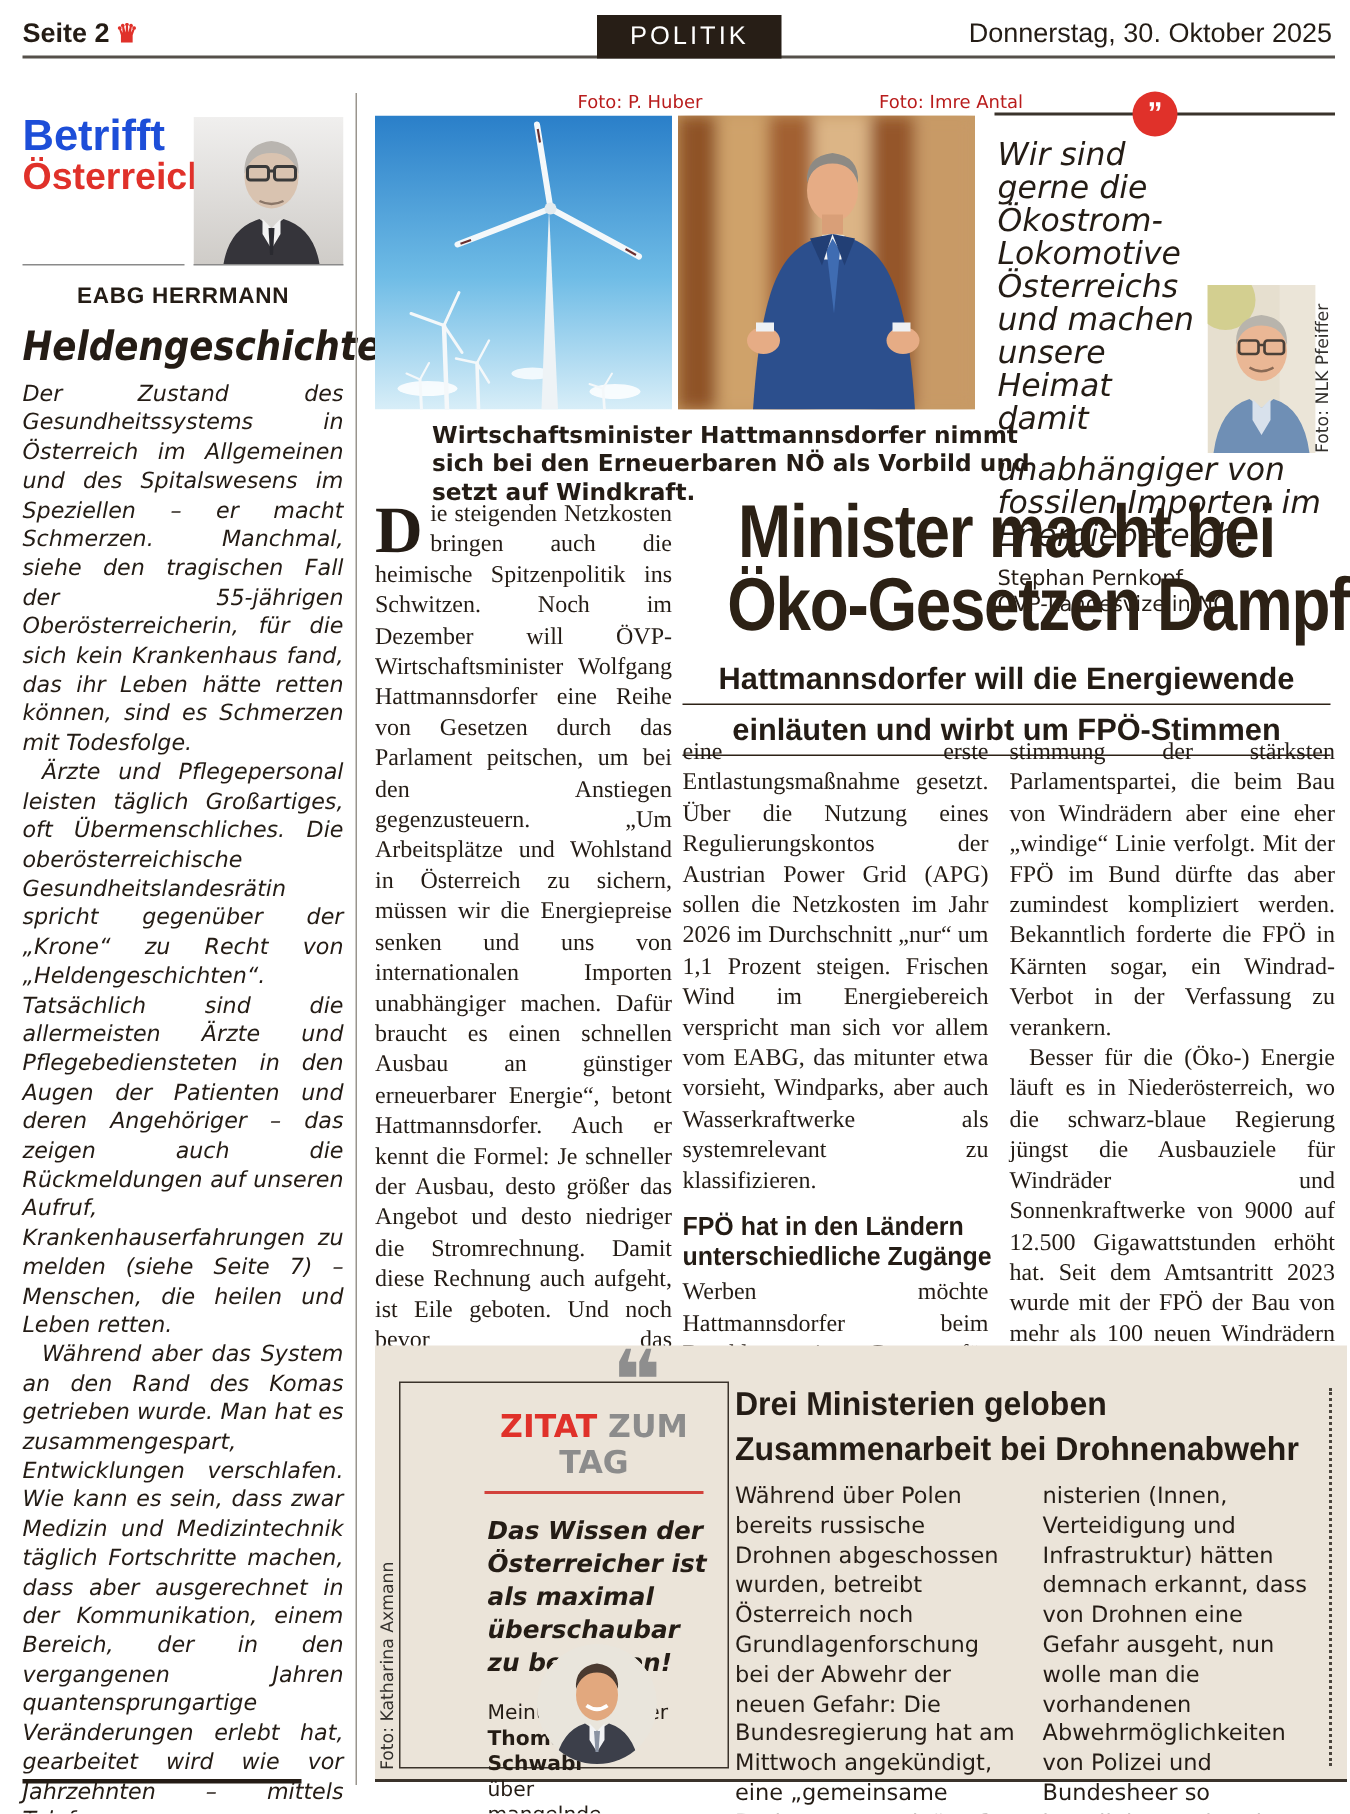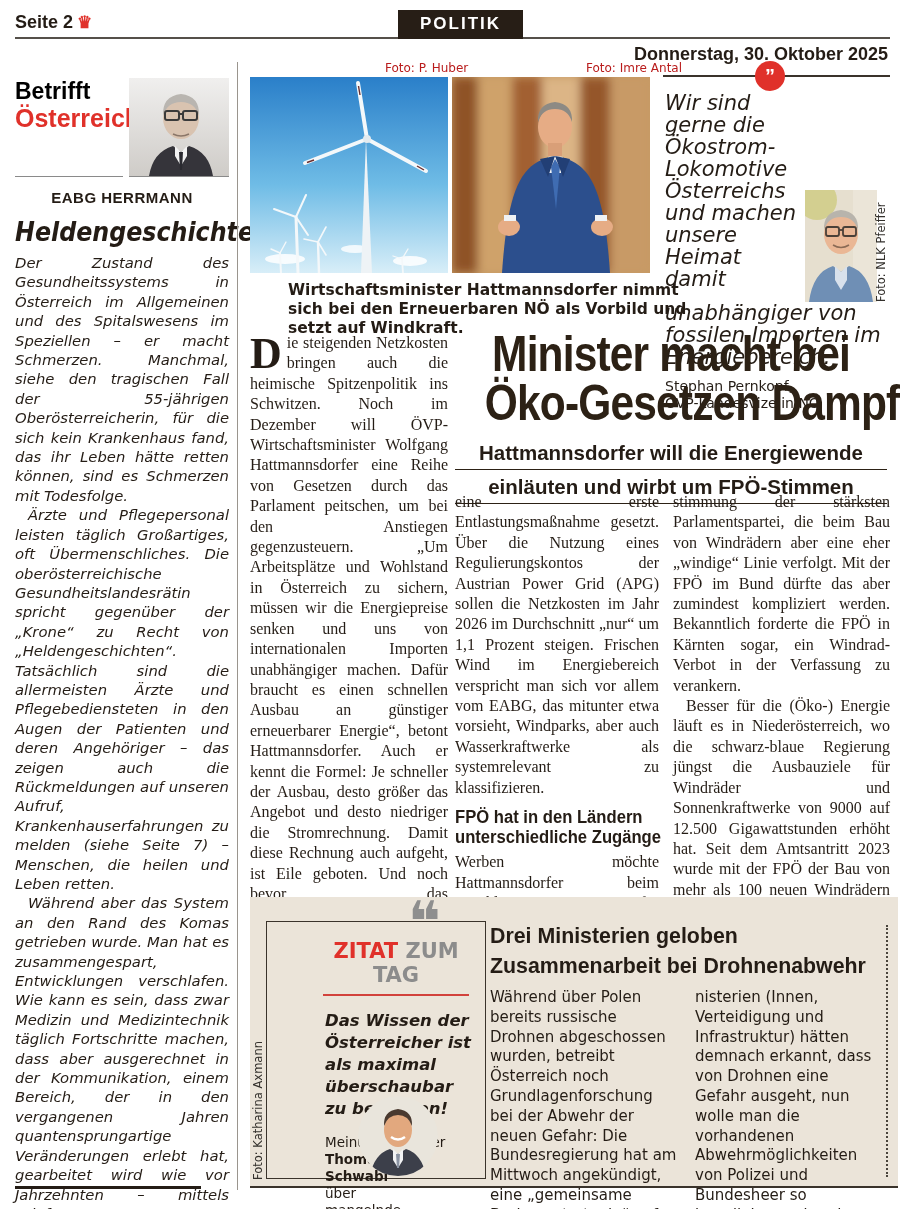--- a/index.html
+++ b/index.html
@@ -3,26 +3,26 @@
 <meta charset="utf-8">
 <style>
   html,body{margin:0;padding:0;background:#fff;}
   .page{position:relative;width:900px;height:1209px;background:#fff;overflow:hidden;
         font-family:"Liberation Sans",sans-serif;color:#241c15;}
   
   .hdr-left{position:absolute;left:15px;top:12px;font-size:18px;font-weight:bold;}
   .crown{color:#e0312a;font-size:17px;margin-left:4px;}
   .hdr-rule{position:absolute;left:15px;top:37px;width:875px;height:2px;background:#55504a;}
   .politik{position:absolute;left:398px;top:10px;background:#271e16;color:#fff;
-           font-weight:bold;font-size:17px;letter-spacing:2px;padding:4px 22px 5px;}
-  .hdr-date{position:absolute;right:12px;top:12px;font-size:18px;font-weight:bold;margin-top:32px;}
+           font-weight:normal;font-size:17px;letter-spacing:2px;padding:4px 22px 5px;}
+  .hdr-date{position:absolute;right:12px;top:12px;font-size:18px;font-weight:normal;}
   
   .leftcol{position:absolute;left:15px;top:60px;width:214px;}
   .brandrow{position:relative;height:103px;}
-  .brand1{font-size:23px;font-weight:bold;color:#000000;line-height:26px;margin-top:18px;}
+  .brand1{font-size:29px;font-weight:bold;color:#1d4ed8;line-height:26px;margin-top:18px;}
   .brand2{font-size:25px;font-weight:bold;color:#e0312a;line-height:28px;}
   .brand-underline{position:absolute;left:0;top:98px;width:108px;height:1px;background:#8a8a8a;}
   .authorphoto{position:absolute;right:0;top:0;width:100px;height:98px;border-bottom:1px solid #8a8a8a;}
   .authorname{text-align:center;font-weight:bold;font-size:15px;letter-spacing:.5px;margin:8px 0 10px;}
   .heldtitle{font-family:"DejaVu Sans",sans-serif;font-style:italic;font-weight:bold;
              font-size:27px;transform:scaleX(.88);transform-origin:left;white-space:nowrap;margin-bottom:6px;}
   .leftbody p{font-family:"DejaVu Sans",sans-serif;font-style:italic;font-size:14.8px;
               line-height:19.4px;text-align:justify;margin:0;}
   .leftbody p.ind{text-indent:13px;}
   .leftrule{position:absolute;left:15px;top:1186px;width:186px;height:3px;background:#241c15;}

